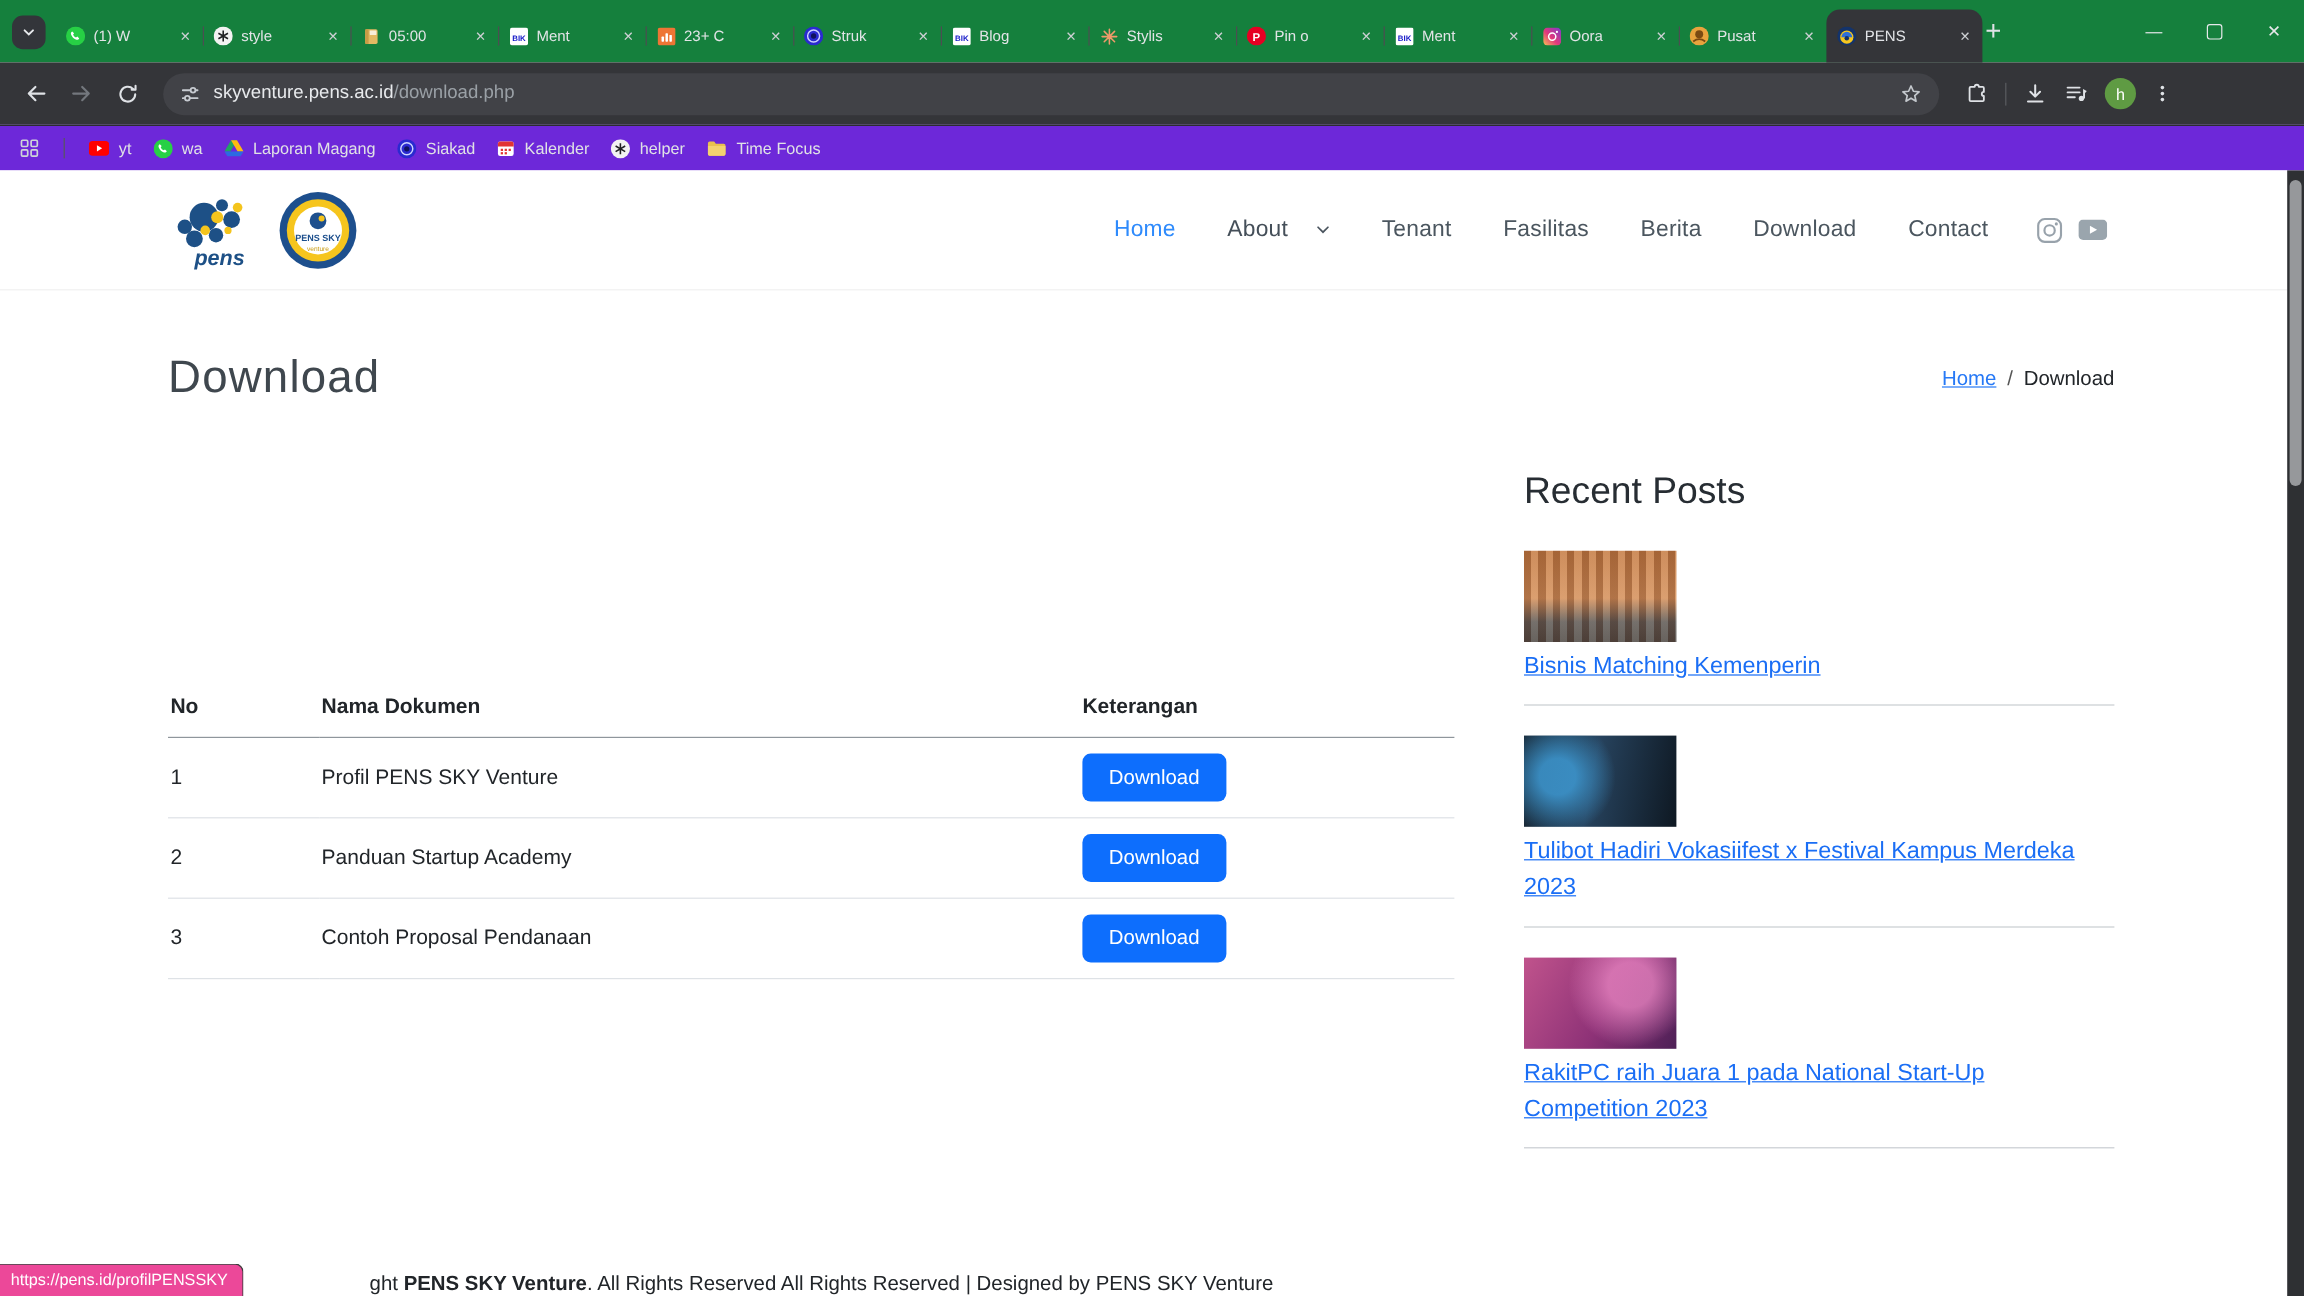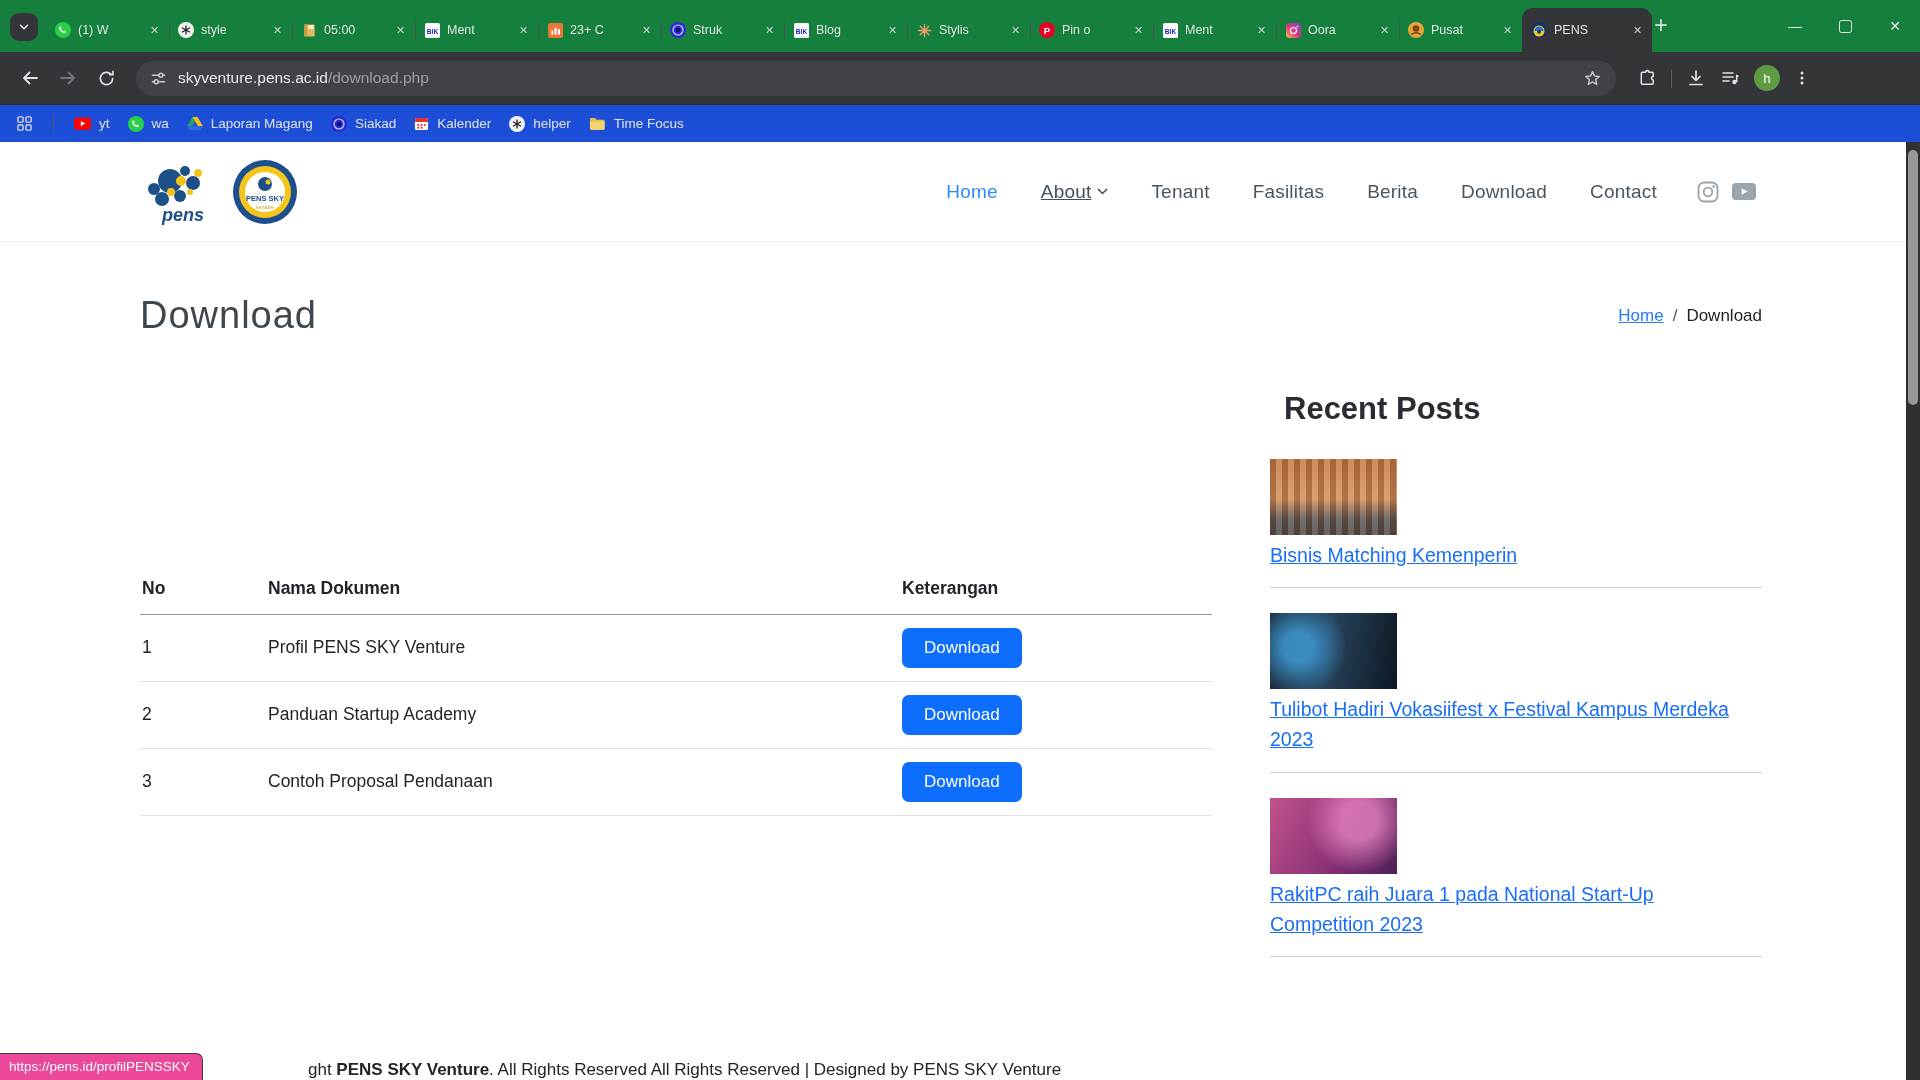--- a/index.html
+++ b/index.html
@@ -25,50 +25,50 @@
   .toolbar{position:absolute;top:52px;left:0;width:1920px;height:52px;background:#343539;display:flex;align-items:center;padding:0 14px;box-sizing:border-box;gap:6px;}
   .navbtn{width:32px;height:32px;display:flex;align-items:center;justify-content:center;border-radius:50%;}
   .omnibox{height:35px;border-radius:18px;background:#414247;flex:0 0 1480px;display:flex;align-items:center;padding:0 14px;box-sizing:border-box;gap:11px;margin-left:8px;}
   .url{font-size:15.5px;color:#e8eaed;white-space:nowrap;}
   .url .path{color:#9aa0a6;}
   .omni-spacer{flex:1;}
   .tb-right{display:flex;align-items:center;gap:14px;margin-left:16px;}
   .tb-sep{width:1px;height:19px;background:#5a5c60;}
   .avatar{width:26px;height:26px;border-radius:50%;background:#5f9b43;color:#fff;font-size:13.5px;display:flex;align-items:center;justify-content:center;}
 
-  .bookmarks{position:absolute;top:104px;left:0;width:1920px;height:38px;background:#1d4ed8;display:flex;align-items:center;padding:0 16px;box-sizing:border-box;gap:18px;border-top:1px solid #2c2d30;}
+  .bookmarks{position:absolute;top:104px;left:0;width:1920px;height:38px;background:#6d28d9;display:flex;align-items:center;padding:0 16px;box-sizing:border-box;gap:18px;border-top:1px solid #2c2d30;}
   .bm{display:flex;align-items:center;gap:8px;font-size:13.5px;color:#e0e2e5;white-space:nowrap;}
   .bm-sep{width:1px;height:17px;background:#56585c;margin:0 2px;}
 
   
   .page{position:absolute;top:142px;left:0;width:1906px;height:938px;background:#fff;overflow:hidden;}
   .site-header{height:100px;display:flex;align-items:center;padding:0 150px 0 140px;box-sizing:border-box;border-bottom:1px solid #f0f0f0;}
   .logos{display:flex;align-items:center;gap:12px;}
   .nav{margin-left:auto;display:flex;align-items:center;gap:43px;font-size:19px;font-weight:500;color:#4b565f;letter-spacing:.2px;}
   .nav .active{color:#2f8bfc;}
-  .nav .about{color:#454f59;text-decoration:underline;display:flex;align-items:center;gap:6px;}
+  .nav .about{color:#454f59;display:flex;align-items:center;gap:24px;}
   .socials{display:flex;align-items:center;gap:13px;margin-left:40px;}
 
   .main{padding:52px 144px 0 140px;}
   .title-row{display:flex;align-items:center;justify-content:space-between;}
   .page-title{font-size:38px;font-weight:300;color:#3f474e;letter-spacing:1px;}
   .breadcrumb{font-size:17px;color:#212529;display:flex;gap:9px;align-items:center;}
   .breadcrumb .home{color:#2779f6;text-decoration:underline;}
   .breadcrumb .sep{color:#555;}
 
   .content{display:flex;margin-top:64px;align-items:center;}
   table.docs{border-collapse:collapse;width:1072px;flex:0 0 auto;}
   table.docs th{font-size:17.5px;font-weight:bold;color:#212529;text-align:left;padding:10px 2px 15px 2px;border-bottom:1px solid #8f969c;}
   table.docs td{font-size:17.5px;color:#212529;padding:11px 2px;border-bottom:1px solid #dee2e6;height:44px;vertical-align:middle;}
   th.c-no,td.c-no{width:122px;}
   th.c-name,td.c-name{width:630px;}
   .btn-download{background:#0d6efd;color:#fff;border:none;border-radius:7px;padding:10px 22px;font-size:17px;font-family:"Liberation Sans",sans-serif;}
 
   .sidebar{width:492px;margin-left:58px;margin-top:-10px;}
-  .recent-title{font-size:31px;font-weight:700;color:#272d33;margin:0 0 32px 14px;}
+  .recent-title{font-size:31px;font-weight:400;color:#272d33;margin:0 0 32px 0;}
   .post .thumb{width:127px;height:76px;margin-bottom:5px;}
   .thumb.t1{background:linear-gradient(180deg,#bd7a49 0%,#cf9163 52%,#47525d 78%,#35404b 100%);background-size:100% 100%;}
   .thumb.t1{background-image:repeating-linear-gradient(90deg,rgba(120,60,20,.35) 0 6px,rgba(255,200,150,.25) 6px 12px),linear-gradient(180deg,#bd7a49 0%,#cf9163 52%,#47525d 78%,#35404b 100%);}
   .thumb.t2{background-image:radial-gradient(circle at 22% 45%,rgba(64,160,220,.8) 0 14%,transparent 45%),linear-gradient(100deg,#16222e 0%,#27435e 45%,#0e1822 100%);}
   .thumb.t3{background-image:radial-gradient(circle at 70% 30%,rgba(240,140,200,.7) 0 18%,transparent 50%),linear-gradient(120deg,#c0538c 0%,#8e3277 55%,#4d2056 100%);}
   .post a{font-size:19.5px;color:#1a6ef5;text-decoration:underline;line-height:1.55;display:block;}
   .post-sep{border:none;border-top:1px solid #c9cdd1;margin:17px 0 25px 0;}
 
   .site-footer{position:absolute;left:0;bottom:0;width:100%;height:48px;background:#fff;}
   .footer-text{position:absolute;left:308px;top:11px;font-size:17px;color:#212529;white-space:nowrap;}

